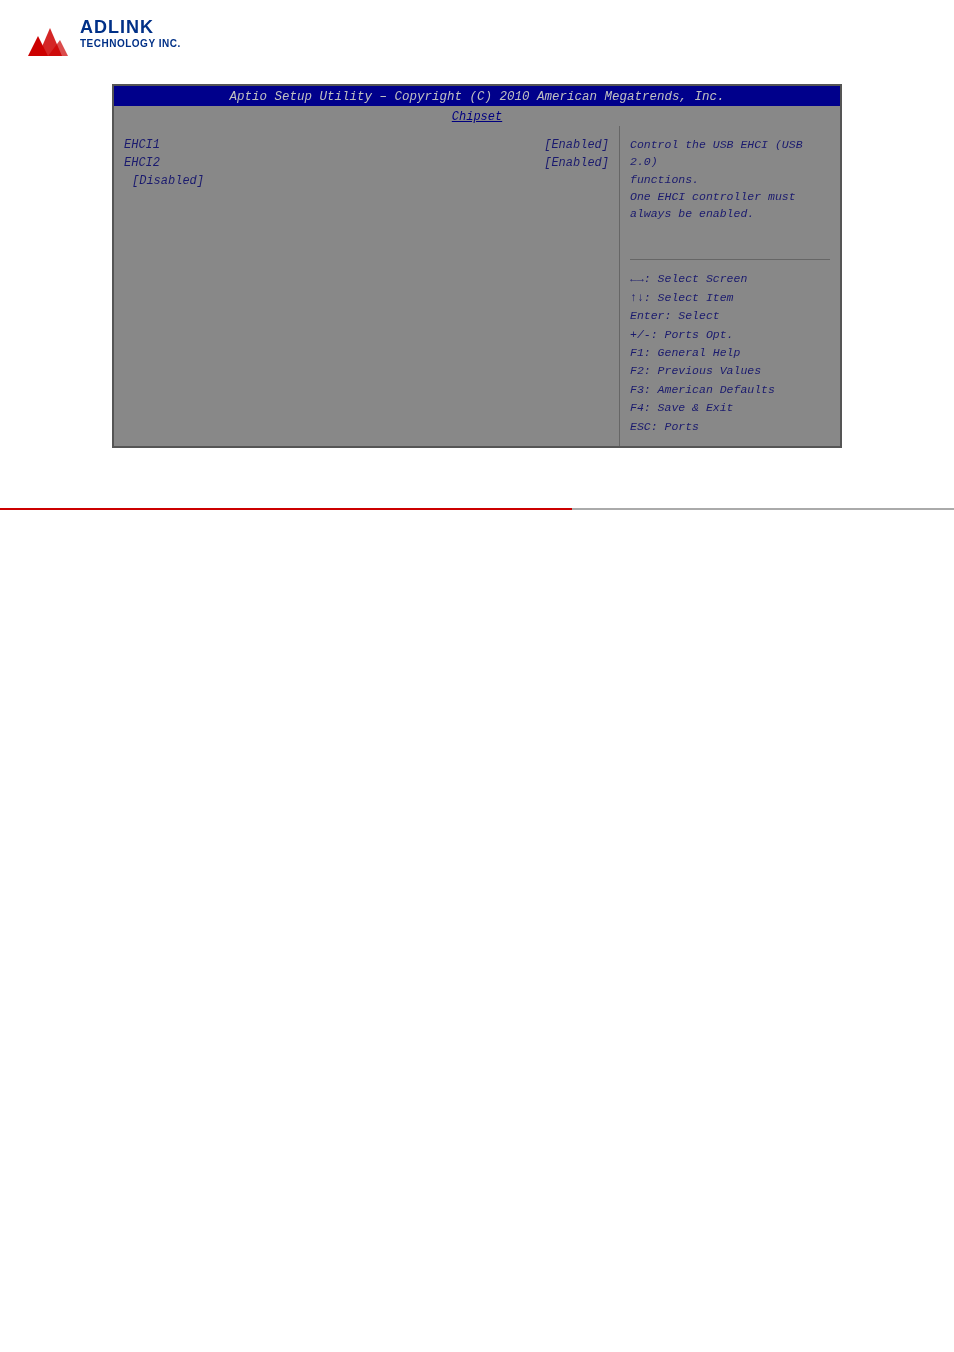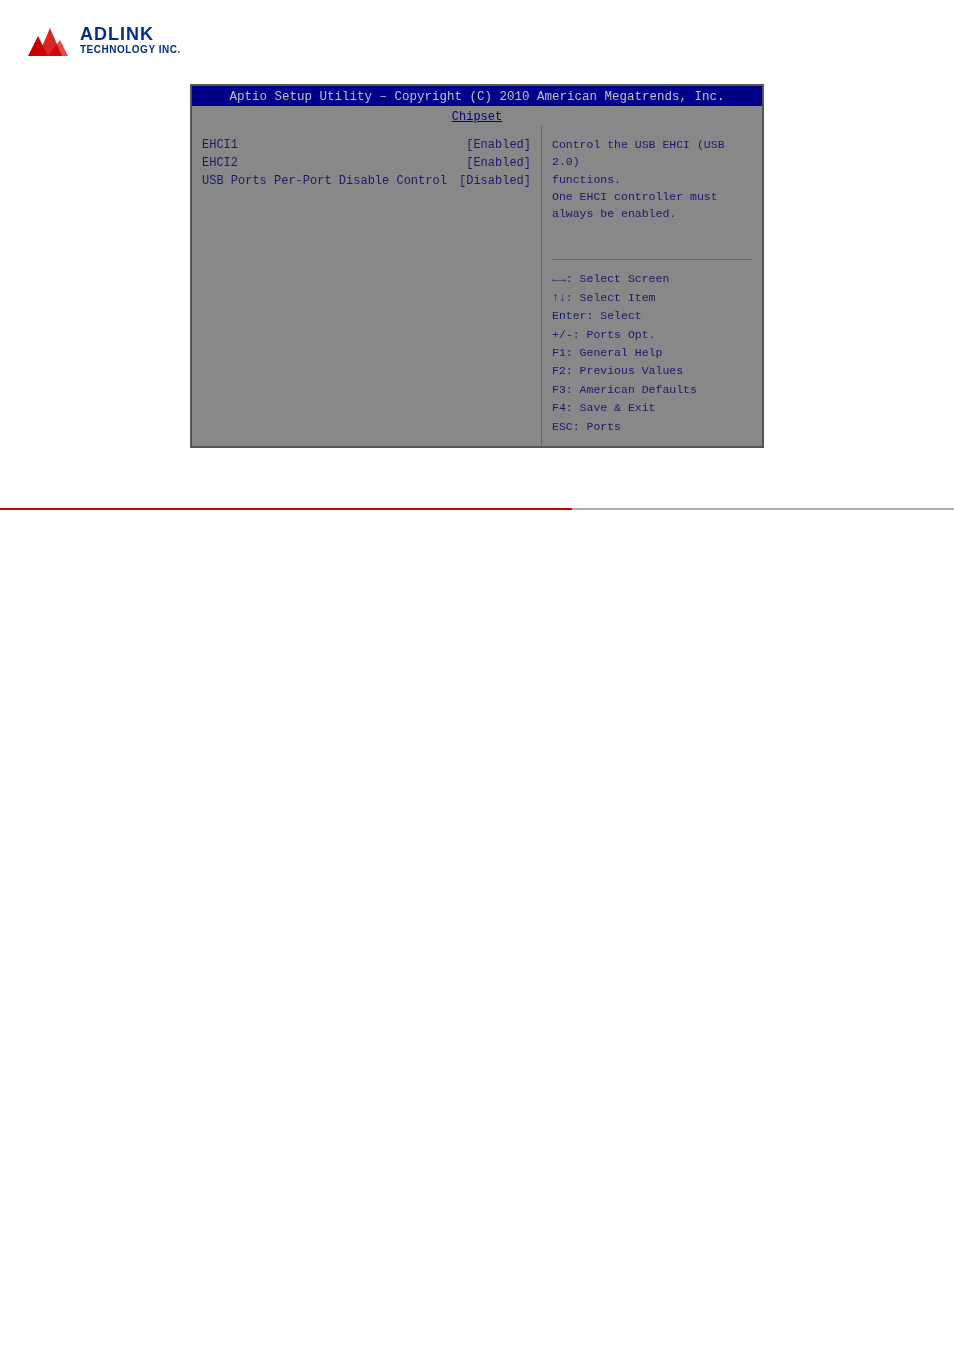--- a/index.html
+++ b/index.html
@@ -11,21 +11,21 @@
     }
 
     .header {
       padding: 18px 24px 12px 24px;
       display: flex;
       align-items: center;
     }
 
     .logo-container {
       display: flex;
-      align-items: center;
+      align-items: flex-start;
       gap: 8px;
     }
 
     .logo-icon {
       width: 48px;
       height: 44px;
     }
 
     .logo-text {
       display: flex;
@@ -47,22 +47,23 @@
       letter-spacing: 0.5px;
     }
 
     .main-content {
       padding: 10px 30px 30px 30px;
     }
 
     .bios-frame {
       border: 2px solid #555;
       background: #0c4a6e;
-      width: 574px;
+      width: 730px;
       margin: 0 auto;
+      font-style: italic;
     }
 
     .bios-title-bar {
       background: #00008B;
       color: #c0c0c0;
       text-align: center;
       font-family: 'Courier New', Courier, monospace;
       font-size: 12.5px;
       padding: 4px 8px 2px 8px;
     }
@@ -194,21 +195,20 @@
           <span class="bios-setting-name">EHCI1</span>
           <span class="bios-setting-value">[Enabled]</span>
         </div>
 
         <div class="bios-setting-row">
           <span class="bios-setting-name">EHCI2</span>
           <span class="bios-setting-value">[Enabled]</span>
         </div>
 
         <div class="bios-setting-row">
-          <span class="bios-setting-name">USB Ports Per-Port Disable Control</span>
           <span class="bios-setting-value">[Disabled]</span>
         </div>
 
       </div>
 
       <div class="bios-right">
 
         <div class="bios-help-text">
           <span>Control the USB EHCI (USB 2.0)</span><br>
           <span>functions.</span><br>

